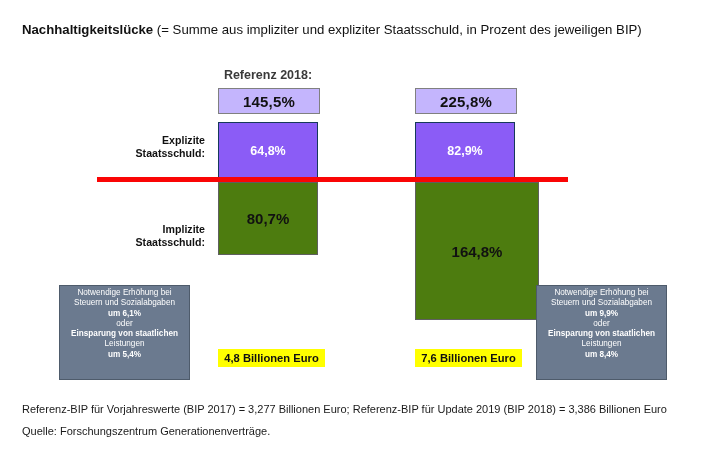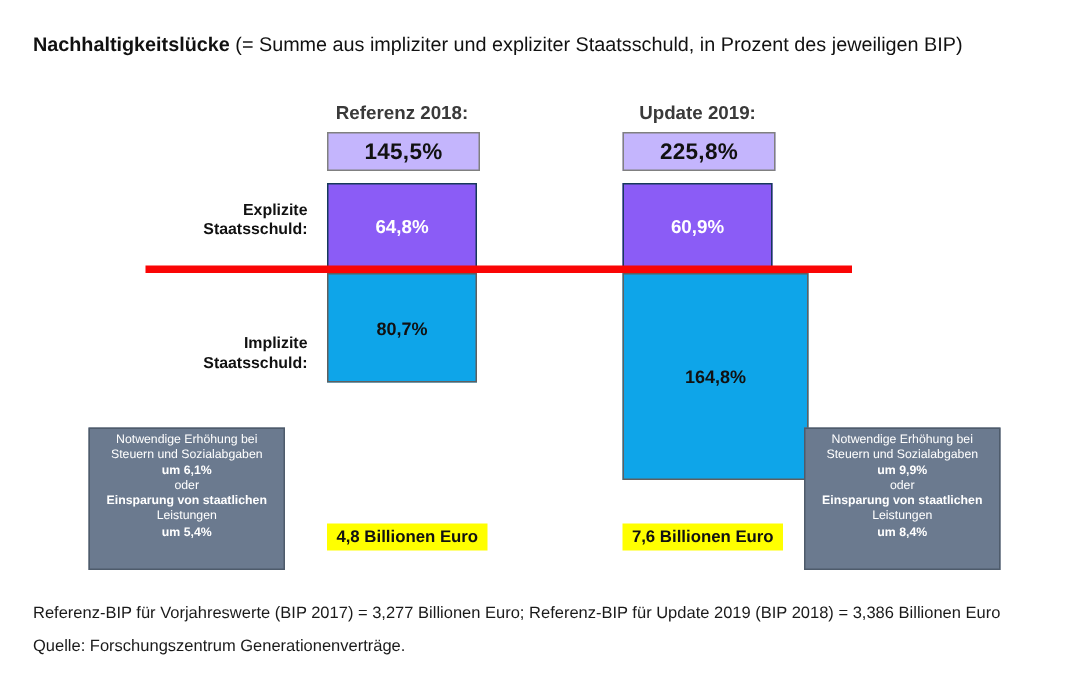--- a/index.html
+++ b/index.html
@@ -74,24 +74,24 @@
     justify-content: center;
   }
   .bar-explicit {
     background: #8b5cf6;
     border: 1px solid #16395a;
     color: #ffffff;
     font-size: 12.5px;
     font-weight: bold;
   }
   .bar-implicit {
-    background: #0ea5e9;
+    background: #4d7c0f;
     border: 1px solid #5f5f5f;
     color: #111111;
-    font-size: 12px;
+    font-size: 15px;
     font-weight: bold;
   }
 
   
   .red-line {
     position: absolute;
     background: #fa0505;
     height: 5px;
     z-index: 5;
   }
@@ -164,25 +164,24 @@
   <div class="col-header" style="left:218px; top:68px; width:100px;">Referenz 2018:</div>
 
   <div class="total-box" style="left:218px; top:88px; width:100px; height:24px;">145,5%</div>
 
   <div class="bar bar-explicit" style="left:218px; top:122px; width:100px; height:57px;">64,8%</div>
 
   <div class="bar bar-implicit" style="left:218px; top:182px; width:100px; height:73px;">80,7%</div>
 
   <div class="yellow-box" style="left:218px; top:349px; width:107px; height:18px;">4,8 Billionen Euro</div>
 
-  <div class="col-header" style="left:415px; top:68px; width:100px;">Update 2019:</div>
 
   <div class="total-box" style="left:415px; top:88px; width:100px; height:24px;">225,8%</div>
 
-  <div class="bar bar-explicit" style="left:415px; top:122px; width:100px; height:57px;">60,9%</div>
+  <div class="bar bar-explicit" style="left:415px; top:122px; width:100px; height:57px;">82,9%</div>
 
   <div class="bar bar-implicit" style="left:415px; top:182px; width:124px; height:138px;">164,8%</div>
 
   <div class="yellow-box" style="left:415px; top:349px; width:107px; height:18px;">7,6 Billionen Euro</div>
 
   <div class="red-line" style="left:97px; top:177px; width:471px;"></div>
 
   <div class="cat-label" style="left:70px; top:134px; width:135px;">
     <span>Explizite</span><br>
     <span>Staatsschuld:</span>

